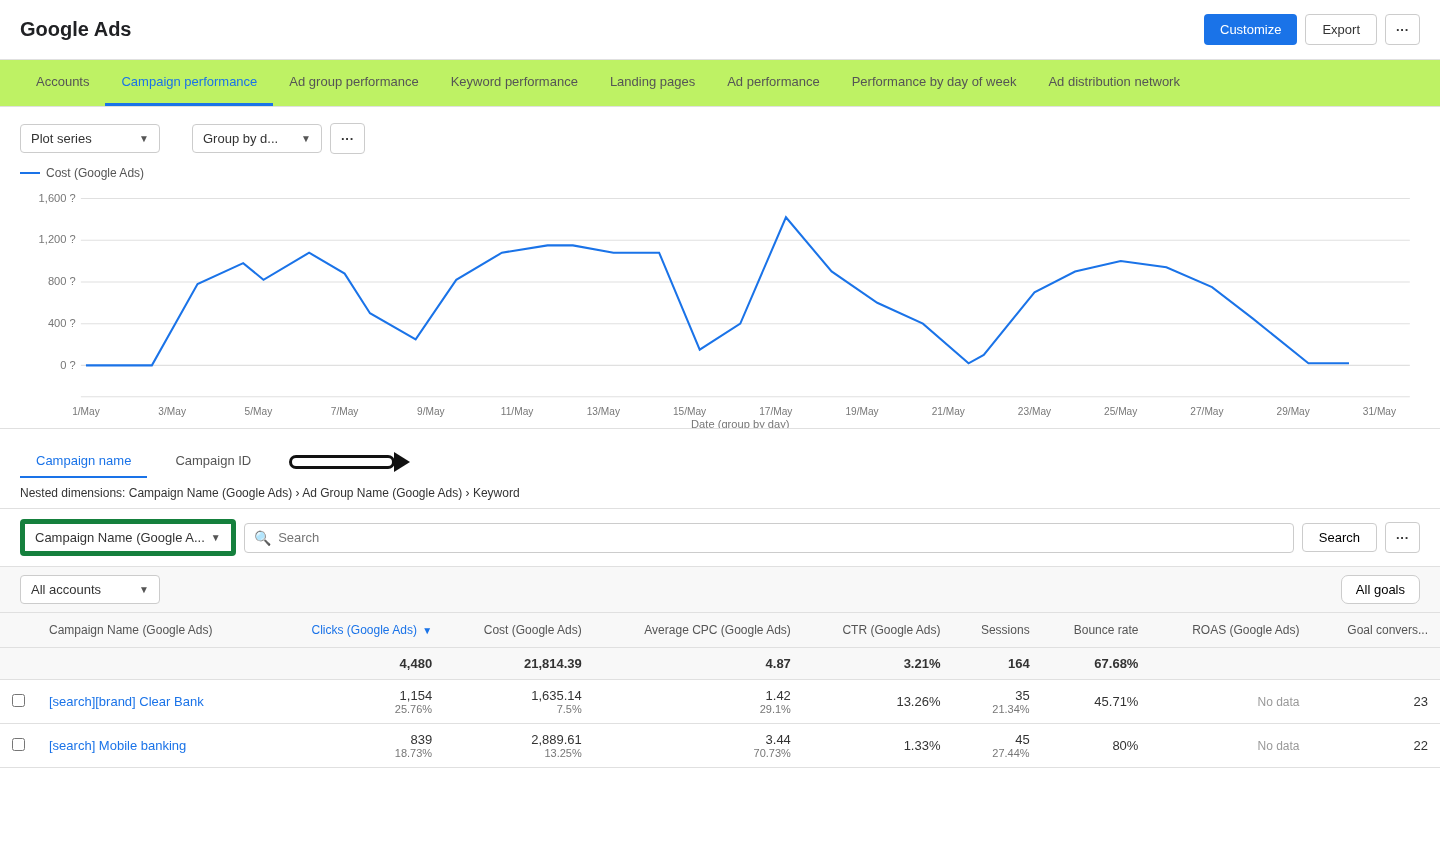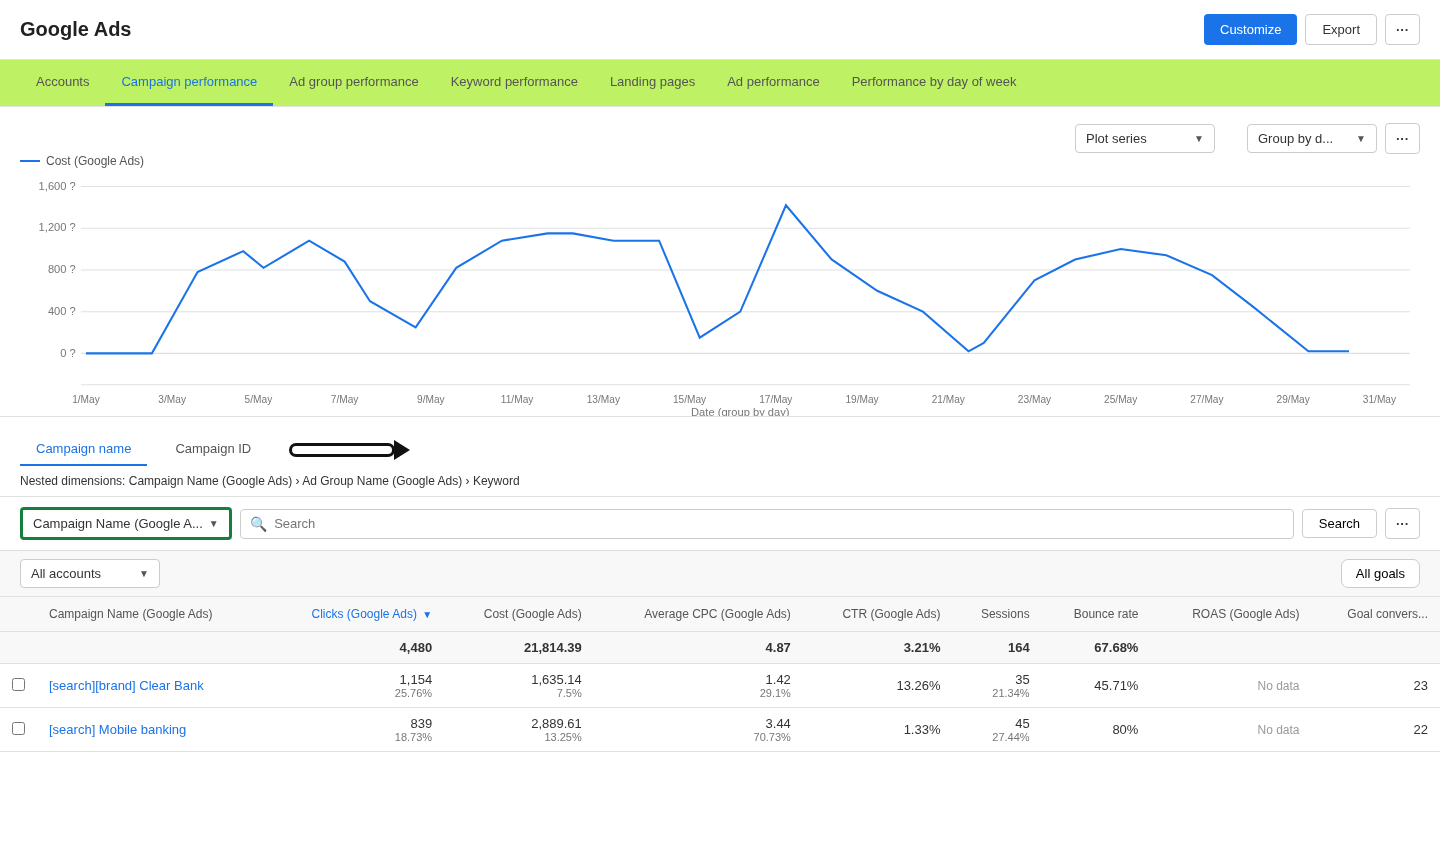--- a/index.html
+++ b/index.html
@@ -13,42 +13,42 @@
     .btn-export { background: #fff; color: #333; border: 1px solid #ccc; padding: 7px 16px; border-radius: 4px; font-size: 13px; cursor: pointer; }
     .btn-more { background: #fff; color: #333; border: 1px solid #ccc; padding: 7px 10px; border-radius: 4px; font-size: 13px; cursor: pointer; font-weight: bold; }
 
     
     .tabs { display: flex; gap: 0; padding: 0 20px; border-bottom: 1px solid #e0e0e0; background: #bef264; }
     .tab { padding: 14px 16px; font-size: 13px; cursor: pointer; color: #555; border-bottom: 3px solid transparent; white-space: nowrap; }
     .tab.active { color: #1a73e8; border-bottom: 3px solid #1a73e8; font-weight: 500; }
 
     
     .chart-section { padding: 16px 20px 0; border-bottom: 1px solid #e0e0e0; }
-    .chart-toolbar { display: flex; justify-content: flex-end; align-items: center; }
+    .chart-toolbar { display: flex; justify-content: flex-start; align-items: center; margin-bottom: 12px; }
     .chart-toolbar-left { display: flex; gap: 8px; }
     .chart-toolbar-right { display: flex; gap: 8px; align-items: center; padding-left: 32px; }
     .select-dropdown { border: 1px solid #ccc; border-radius: 4px; padding: 6px 10px; font-size: 13px; cursor: pointer; background: #fff; display: flex; align-items: center; gap: 6px; min-width: 140px; justify-content: space-between; }
     .group-by-dropdown { border: 1px solid #ccc; border-radius: 4px; padding: 6px 10px; font-size: 13px; cursor: pointer; background: #fff; display: flex; align-items: center; gap: 6px; min-width: 130px; justify-content: space-between; }
     .chart-legend { font-size: 12px; color: #555; display: flex; align-items: center; gap: 6px; margin-bottom: 8px; }
     .legend-line { width: 20px; height: 2px; background: #1a73e8; display: inline-block; }
 
     
     .chart-container { width: 100%; height: 240px; position: relative; }
     svg.chart { width: 100%; height: 100%; }
     .table-tabs { display: flex; gap: 12px; padding: 16px 20px 0; align-items: center; }
     .table-tab { padding: 8px 16px; font-size: 13px; cursor: pointer; color: #555; border-bottom: 2px solid transparent; }
     .table-tab.active { color: #1a73e8; border-bottom: 2px solid #1a73e8; }
     .callout-arrow { display: inline-block; border: 3px solid #111; border-radius: 8px; padding: 4px 50px; margin-left: 10px; position: relative; background: transparent; }
     .callout-arrow::after { content: ''; position: absolute; right: -18px; top: 50%; transform: translateY(-50%); width: 0; height: 0; border-top: 10px solid transparent; border-bottom: 10px solid transparent; border-left: 16px solid #111; }
     .nested-dims { padding: 8px 20px; font-size: 12px; color: #555; border-bottom: 1px solid #e0e0e0; }
     .nested-dims span { color: #333; }
 
     
     .filter-bar { display: flex; gap: 8px; padding: 10px 20px; align-items: center; border-bottom: 1px solid #e0e0e0; }
-    .filter-select { border: 3px solid #15803d; border-radius: 4px; padding: 6px 10px; font-size: 13px; cursor: pointer; background: #fff; display: flex; align-items: center; gap: 6px; min-width: 170px; justify-content: space-between; }
+    .filter-select { border: 5px solid #15803d; border-radius: 4px; padding: 6px 10px; font-size: 13px; cursor: pointer; background: #fff; display: flex; align-items: center; gap: 6px; min-width: 170px; justify-content: space-between; }
     .search-input-wrap { flex: 1; border: 1px solid #ccc; border-radius: 4px; padding: 6px 10px; font-size: 13px; display: flex; align-items: center; gap: 6px; }
     .search-input-wrap input { border: none; outline: none; width: 100%; font-size: 13px; }
     .btn-search { border: 1px solid #ccc; border-radius: 4px; padding: 6px 16px; font-size: 13px; cursor: pointer; background: #fff; }
 
     
     .account-bar { display: flex; justify-content: space-between; align-items: center; padding: 8px 20px; background: #f8f8f8; border-bottom: 1px solid #e0e0e0; }
     .account-select { border: 1px solid #ccc; border-radius: 4px; padding: 6px 10px; font-size: 13px; cursor: pointer; background: #fff; display: flex; align-items: center; gap: 6px; min-width: 140px; justify-content: space-between; }
     .goals-btn { border: 1px solid #ccc; border-radius: 7px; padding: 6px 14px; font-size: 13px; cursor: pointer; background: #fff; }
 
     
@@ -85,20 +85,21 @@
 </div>
 
 <div class="tabs">
   <div class="tab">Accounts</div>
   <div class="tab active">Campaign performance</div>
   <div class="tab">Ad group performance</div>
   <div class="tab">Keyword performance</div>
   <div class="tab">Landing pages</div>
   <div class="tab">Ad performance</div>
   <div class="tab">Performance by day of week</div>
+  <div class="tab">Ad distribution network</div>
 </div>
 
 <div class="chart-section">
   <div class="chart-toolbar">
     <div class="chart-toolbar-left">
       <div class="select-dropdown">
         <span>Plot series</span>
         <span class="chevron">▼</span>
       </div>
     </div>

